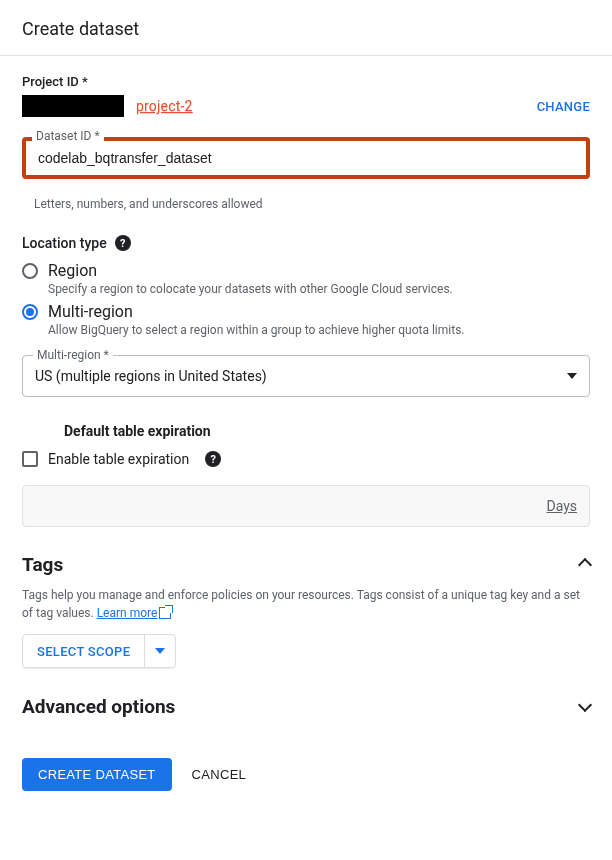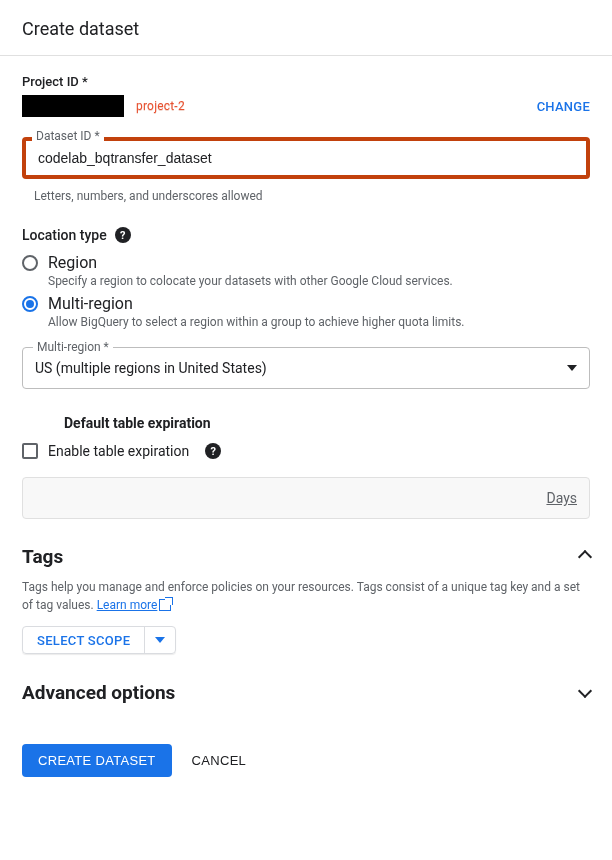--- a/index.html
+++ b/index.html
@@ -17,36 +17,37 @@
 }
 .hr { border-bottom: 1px solid #e0e0e0; }
 .section { padding: 18px 22px 0; }
 .label-row { display: flex; align-items: center; justify-content: space-between; }
 .field-label { font-size: 13px; font-weight: 500; color: #202124; }
 .req::after { content: " *"; }
 .project-row { display: flex; align-items: center; gap: 10px; margin-top: 6px; margin-bottom: 6px; }
 .redacted { width: 102px; height: 22px; background: #000; }
 .project-name {
   color: #e8502f;
-  font-size: 12px;
+  font-size: 14px;
   font-weight: 400;
   letter-spacing: 0.2px;
   text-shadow: 0 1px 0 #f2d5cc;
+  text-decoration: underline;
 }
 .change-link {
   color: #1a73e8;
   font-size: 13px;
   font-weight: 500;
   letter-spacing: 0.25px;
   cursor: pointer;
 }
 .input-wrap {
   position: relative;
   margin-top: 20px;
-  margin-bottom: 10px;
+  margin-bottom: 18px;
 }
 .input-wrap .float-label {
   position: absolute;
   top: -8px; left: 10px;
   background: #fff;
   padding: 0 4px;
   font-size: 12px;
   color: #5f6368;
 }
 .text-input {
@@ -154,21 +155,21 @@
 .desc-text { font-size: 12px; color: #5f6368; margin-top: 10px; line-height: 1.5; }
 .learn-more { color: #1a73e8; text-decoration: underline; cursor: pointer; }
 .ext-icon { display:inline-block; width:12px; height:12px; border:1.5px solid #1a73e8; position:relative; margin-left:2px; vertical-align:-2px; }
 .ext-icon::after { content:""; position:absolute; top:-3px; right:-3px; width:7px; height:7px; border-top:1.5px solid #1a73e8; border-right:1.5px solid #1a73e8; background:#fff; }
 .scope-btn {
   margin-top: 12px;
   display: inline-flex;
   align-items: center;
   border: 1px solid #dadce0;
   border-radius: 4px;
-  height: 28px;
+  height: 34px;
   cursor: pointer;
   box-shadow: 0 1px 1px rgba(0,0,0,0.08);
 }
 .scope-btn .main { padding: 0 14px; color: #1a73e8; font-weight: 500; font-size: 13px; letter-spacing: 0.3px; }
 .scope-btn .dd { border-left: 1px solid #dadce0; padding: 0 10px; height:100%; display:flex; align-items:center; }
 .scope-btn .dd .caret { border-top-color: #1a73e8; }
 .actions { padding: 40px 22px 22px; display: flex; gap: 20px; align-items: center; }
 .btn-primary {
   background: #1a73e8;
   color: #fff;

